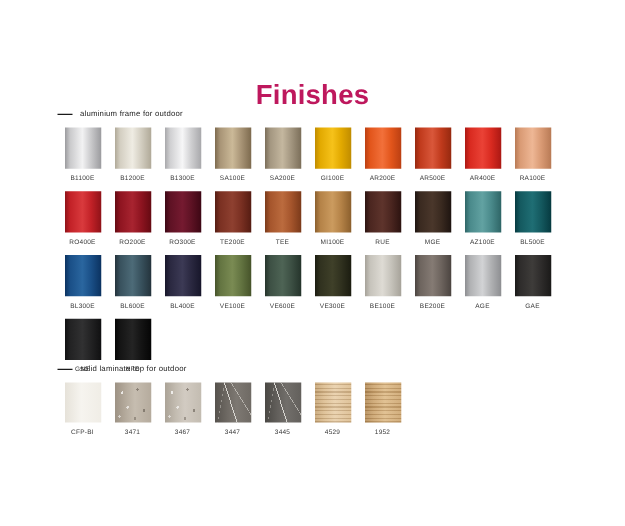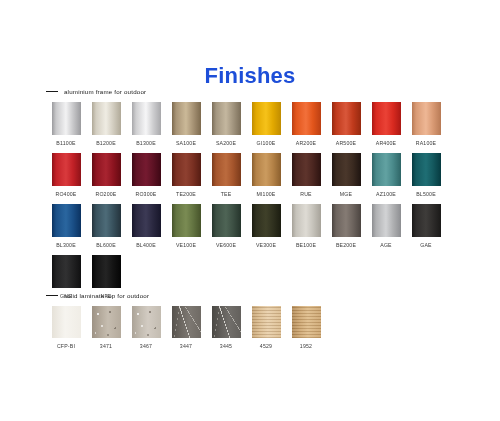--- a/index.html
+++ b/index.html
@@ -24,21 +24,21 @@
   }
   .page-title {
     position: absolute;
     left: 0;
     top: 63px;
     width: 500px;
     text-align: center;
     font-size: 22px;
     font-weight: bold;
     letter-spacing: 0.2px;
-    color: #1d4ed8;
+    color: #be185d;
   }
   .section {
     position: absolute;
     left: 46px;
   }
   .section-aluminium { top: 86px; }
   .section-laminate  { top: 290px; }
 
   .section-head {
     display: flex;

